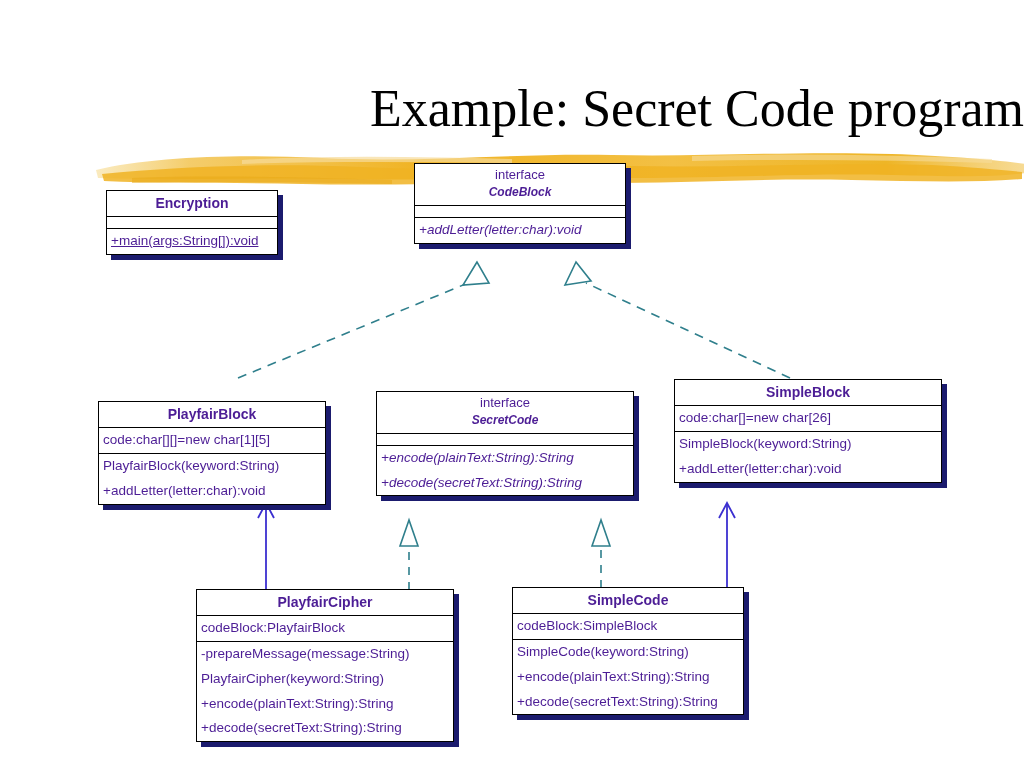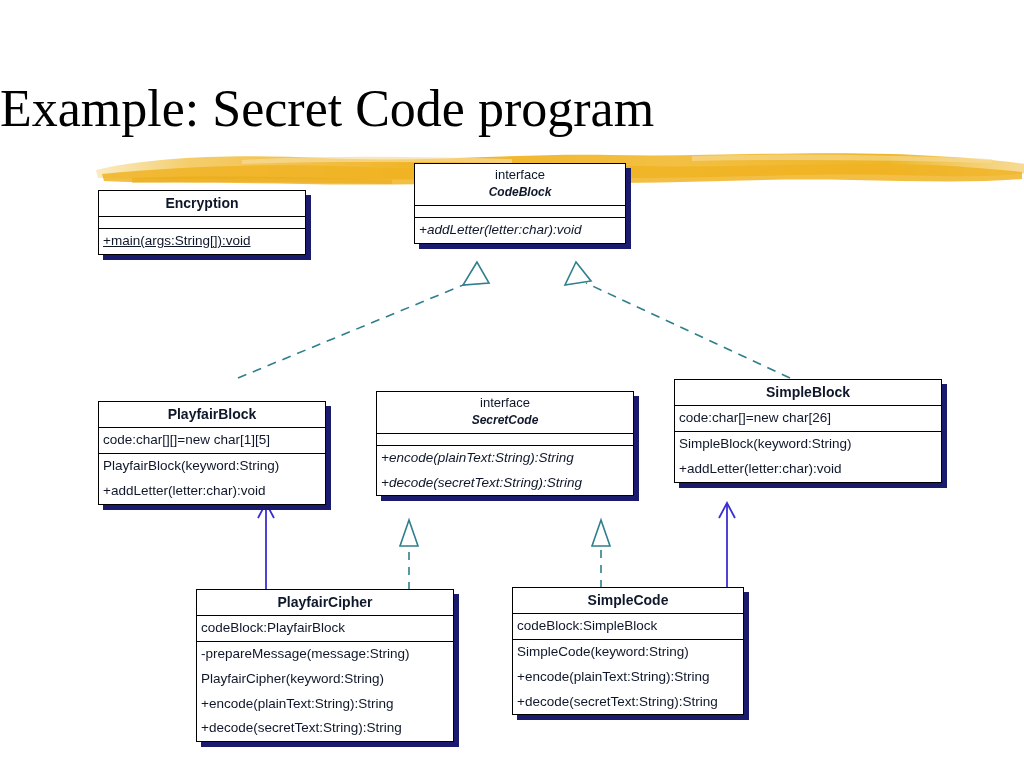--- a/index.html
+++ b/index.html
@@ -15,21 +15,21 @@
     overflow: hidden;
     font-family: "Liberation Sans", sans-serif;
   }
 
   
   #slide-title {
     position: absolute;
     left: 0;
     top: 82px;
     width: 1024px;
-    text-align: left;
+    text-align: right;
     font-family: "Liberation Serif", serif;
     font-size: 52px;
     font-weight: normal;
     color: #000000;
     letter-spacing: 0px;
     line-height: 1.05;
     white-space: nowrap;
   }
 
   
@@ -43,21 +43,21 @@
   }
 
   
   .uml-box {
     position: absolute;
     box-sizing: border-box;
     background: #ffffff;
     border: 1px solid #000000;
     box-shadow: 5px 5px 0 0 #1b1b6e;
     overflow: hidden;
-    color: #0f172a;
+    color: #4c1d95;
   }
   .uml-compartment {
     box-sizing: border-box;
     border-bottom: 1px solid #000000;
     overflow: hidden;
     white-space: nowrap;
   }
   .uml-compartment.last {
     border-bottom: none;
   }
@@ -161,21 +161,21 @@
       <line x1="266" y1="590" x2="266" y2="503" stroke="#3b2fd0" stroke-width="1.8"></line>
       <path d="M258,518 L266,503 L274,518" fill="none" stroke="#3b2fd0" stroke-width="1.8"></path>
     </g>
 
     <g>
       <line x1="727" y1="588" x2="727" y2="503" stroke="#3b2fd0" stroke-width="1.8"></line>
       <path d="M719,518 L727,503 L735,518" fill="none" stroke="#3b2fd0" stroke-width="1.8"></path>
     </g>
   </svg>
 
-  <div class="uml-box" style="left:98px; top:190px; width:208px;">
+  <div class="uml-box" style="left:106px; top:190px; width:172px;">
     <div class="uml-compartment uml-name">Encryption</div>
     <div class="uml-compartment uml-empty"></div>
     <div class="uml-compartment last">
       <div class="uml-member underline">+main(args:String[]):void</div>
     </div>
   </div>
 
   <div class="uml-box" style="left:414px; top:163px; width:212px;">
     <div class="uml-compartment uml-name">
       <span class="uml-stereotype">interface</span>

